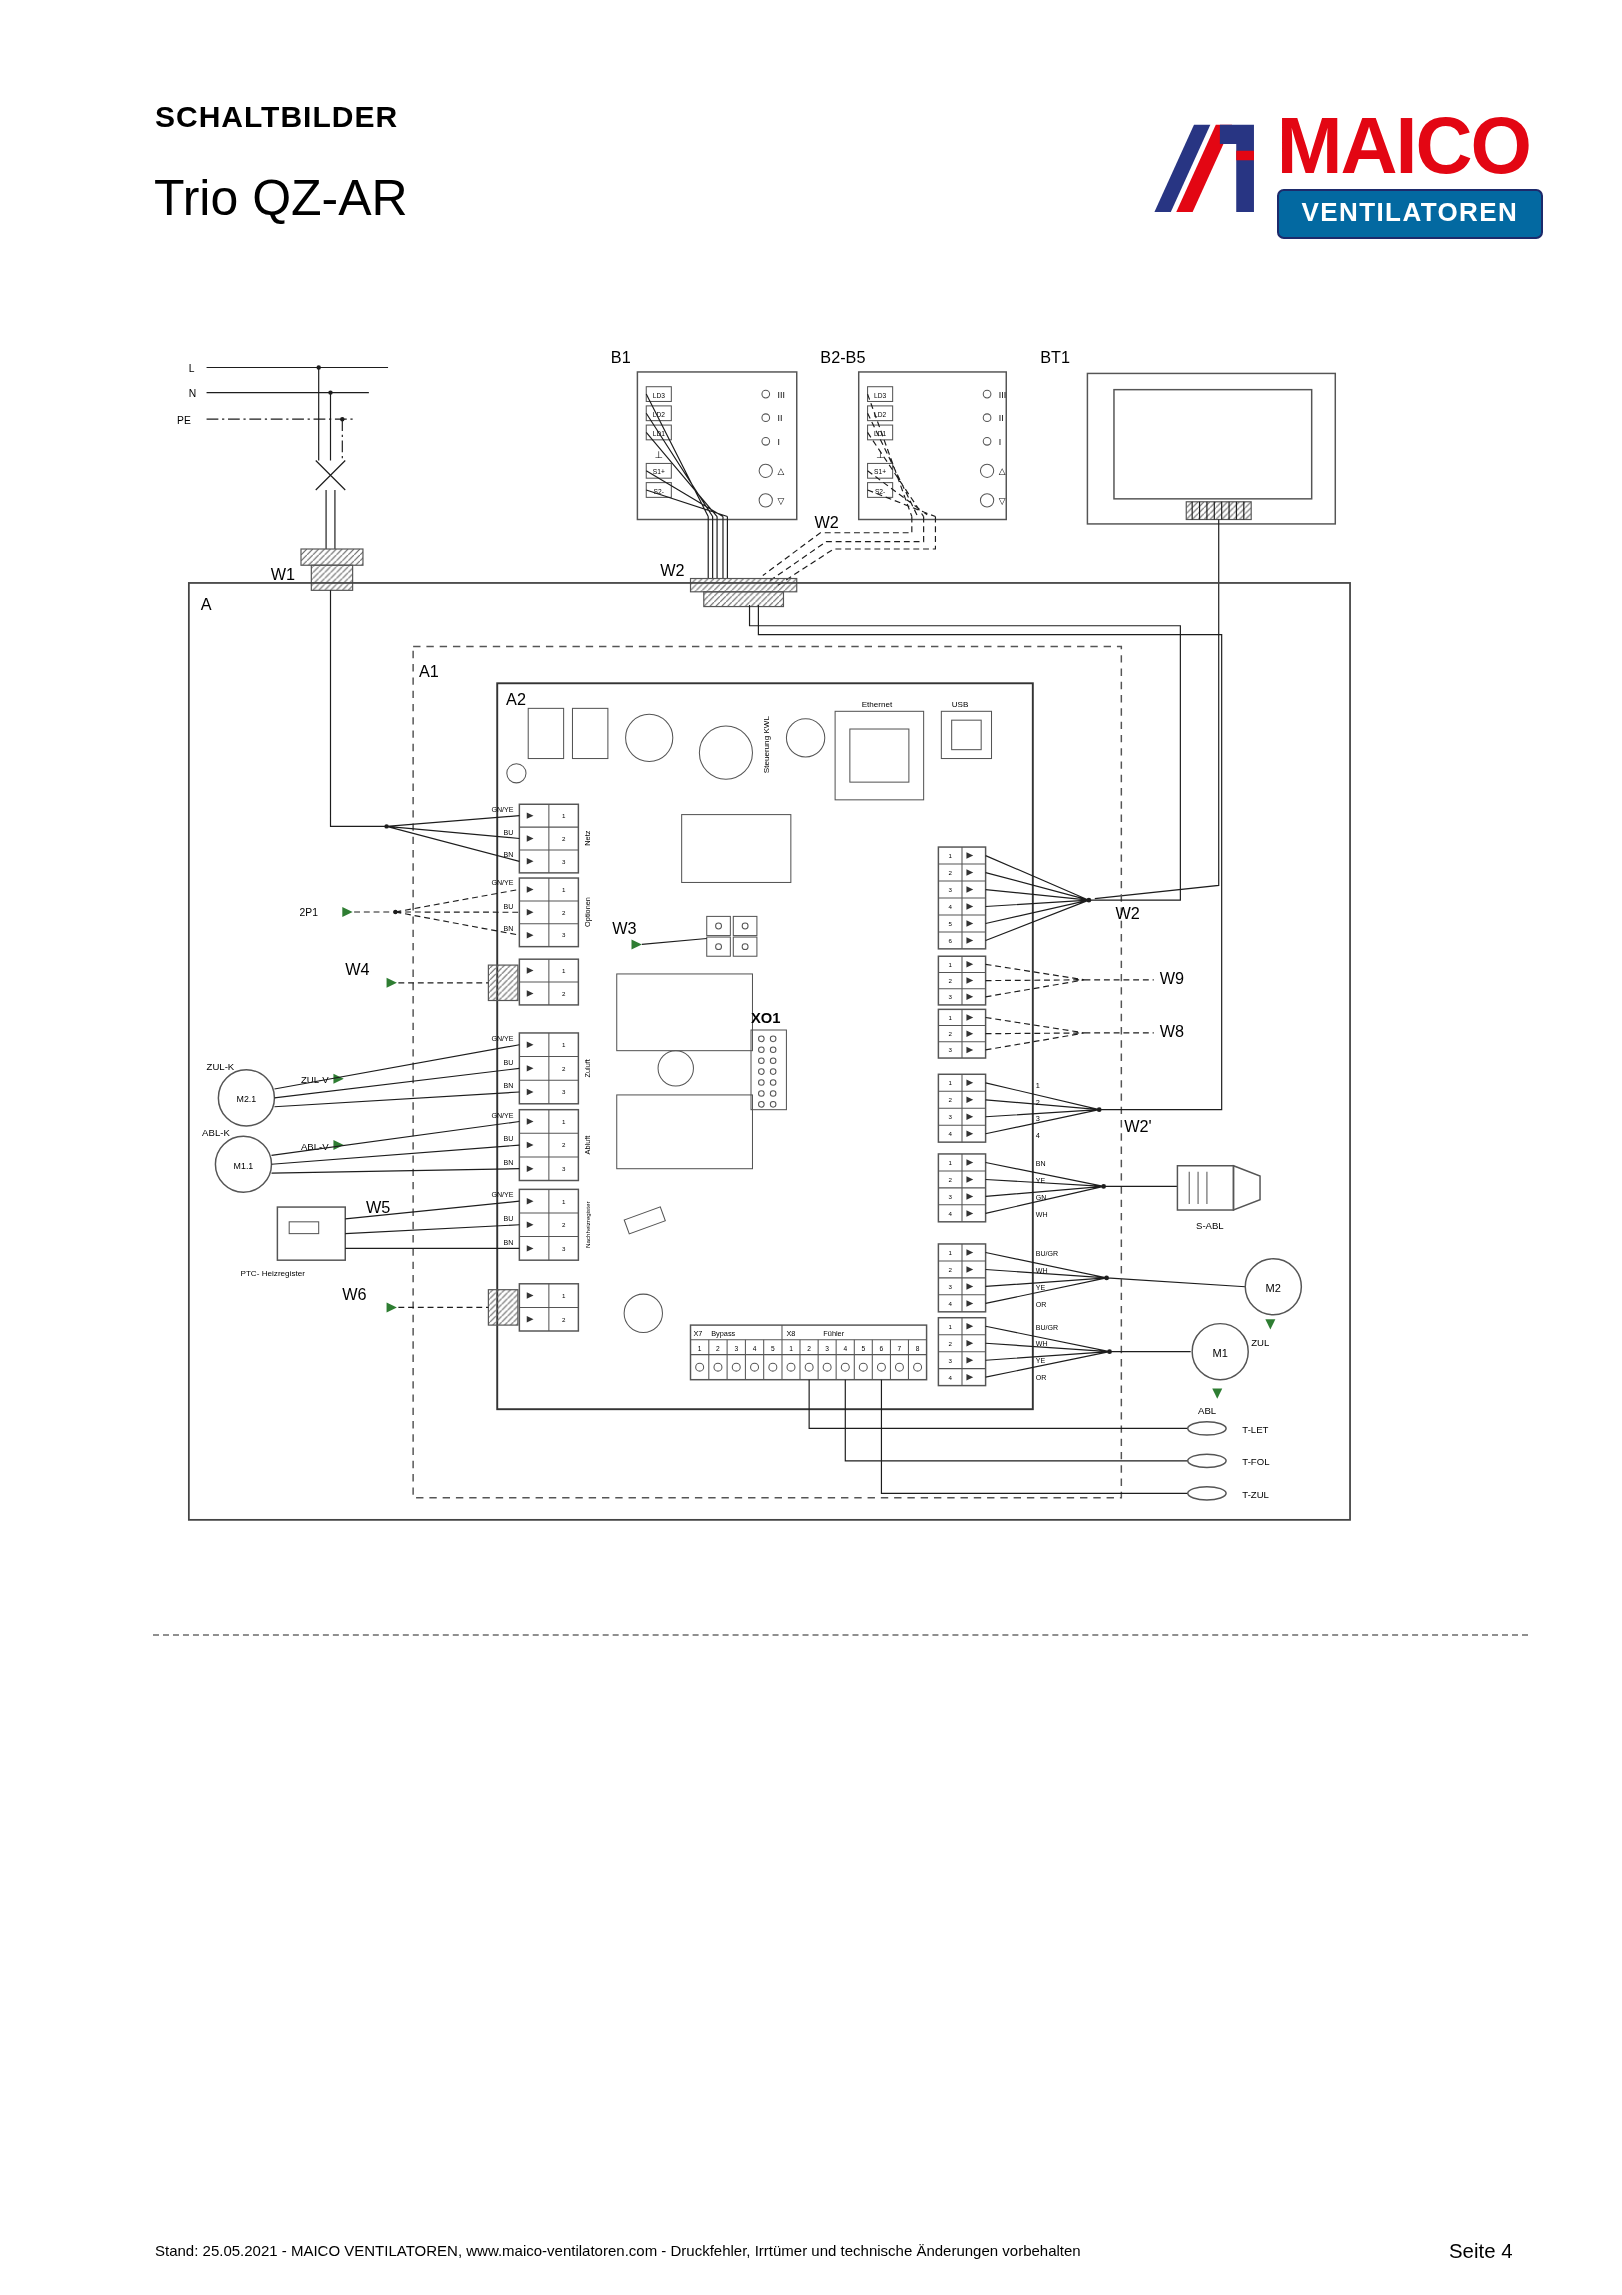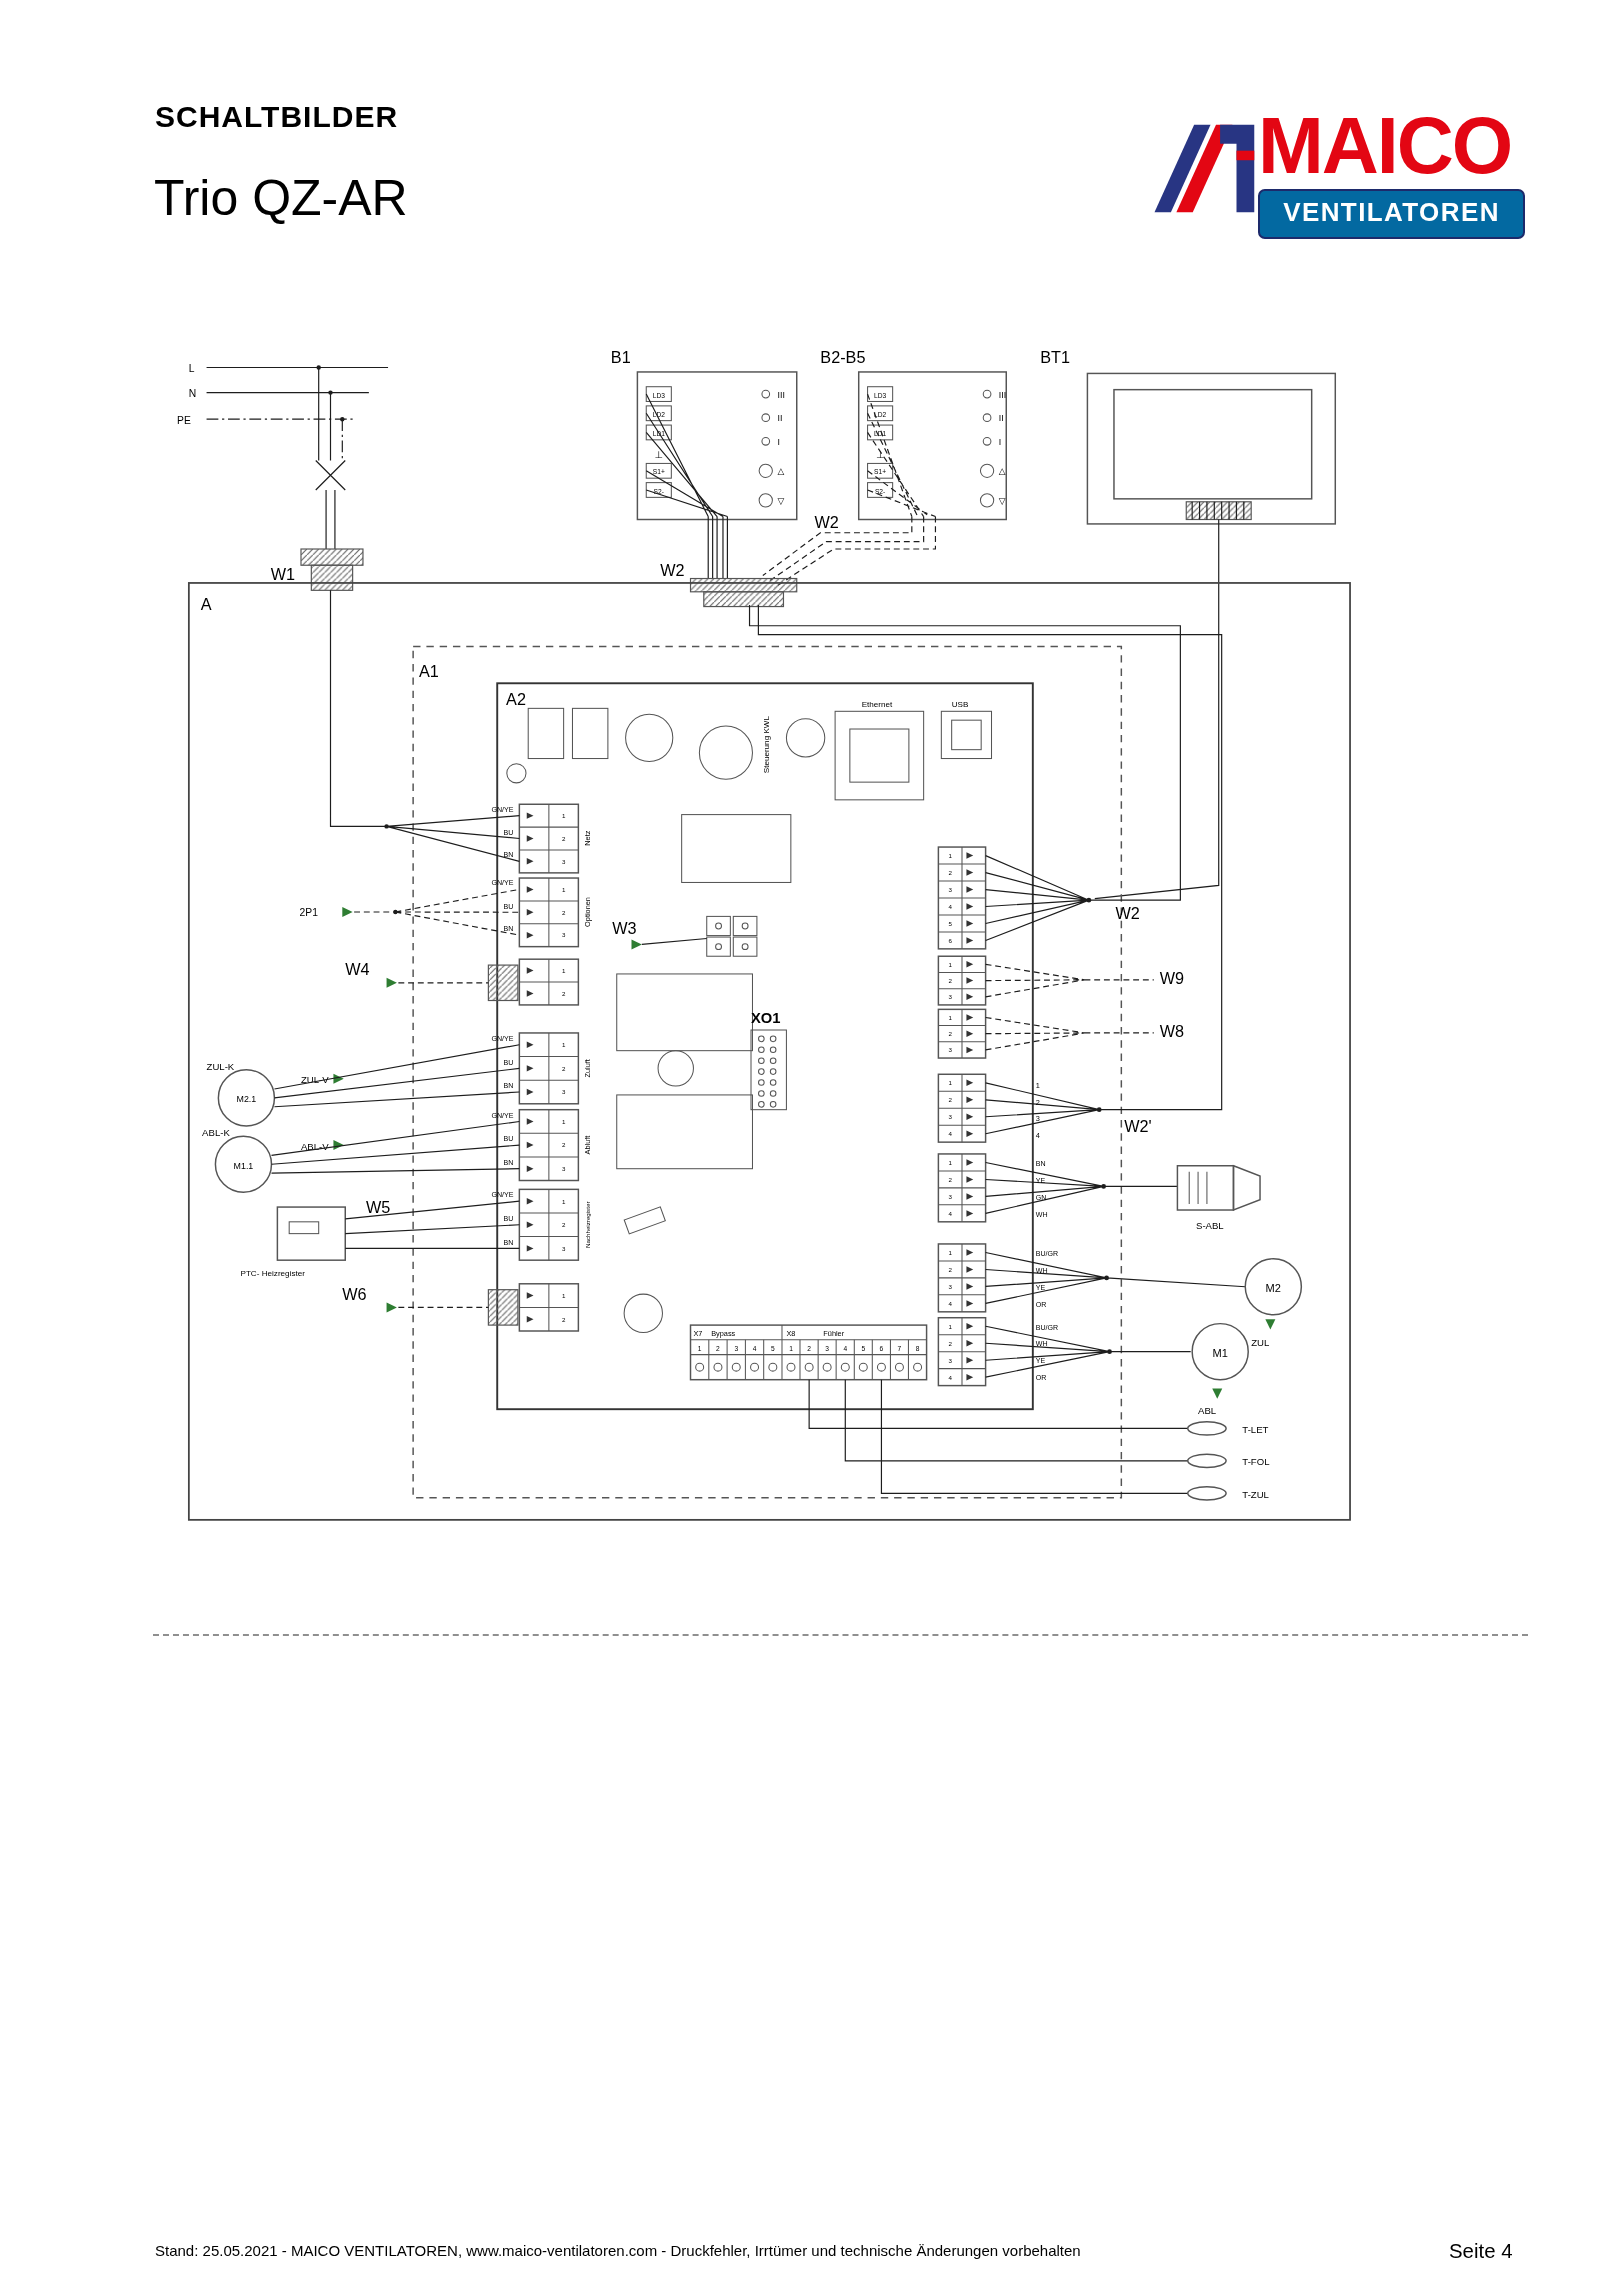--- a/index.html
+++ b/index.html
@@ -29,21 +29,21 @@
   .dsh{fill:none;stroke:#555;stroke-width:1;stroke-dasharray:5 4;}
   .ht{fill:url(#hatch);stroke:#555;stroke-width:0.8;}
   .dot{fill:#1d1d1d;stroke:none;}
 </style>
 </head>
 <body>
 
 <div class="abs kicker" style="left:155px;top:72px">SCHALTBILDER</div>
 <div class="abs title" style="left:154px;top:169px">Trio QZ-AR</div>
 
-<div class="abs" style="left:1134px;top:108px;width:409px;display:flex;gap:1px;align-items:flex-start">
+<div class="abs" style="left:1134px;top:108px;width:409px;display:flex;gap:20px;align-items:flex-start">
   <svg width="123" height="140" viewBox="0 0 180 200">
     <polygon points="30,150 88,22 112,22 54,150" fill="#283583"></polygon>
     <polygon points="62,150 120,22 144,22 86,150" fill="#e30613"></polygon>
     <path d="M126,22 L176,22 L176,150 L150,150 L150,50 L126,50 Z" fill="#283583"></path>
     <polygon points="150,60 176,60 176,74 150,74" fill="#e30613"></polygon>
   </svg>
   <div style="width:267px">
     <div class="brand">MAICO</div>
     <div class="tagline">VENTILATOREN</div>
   </div>

